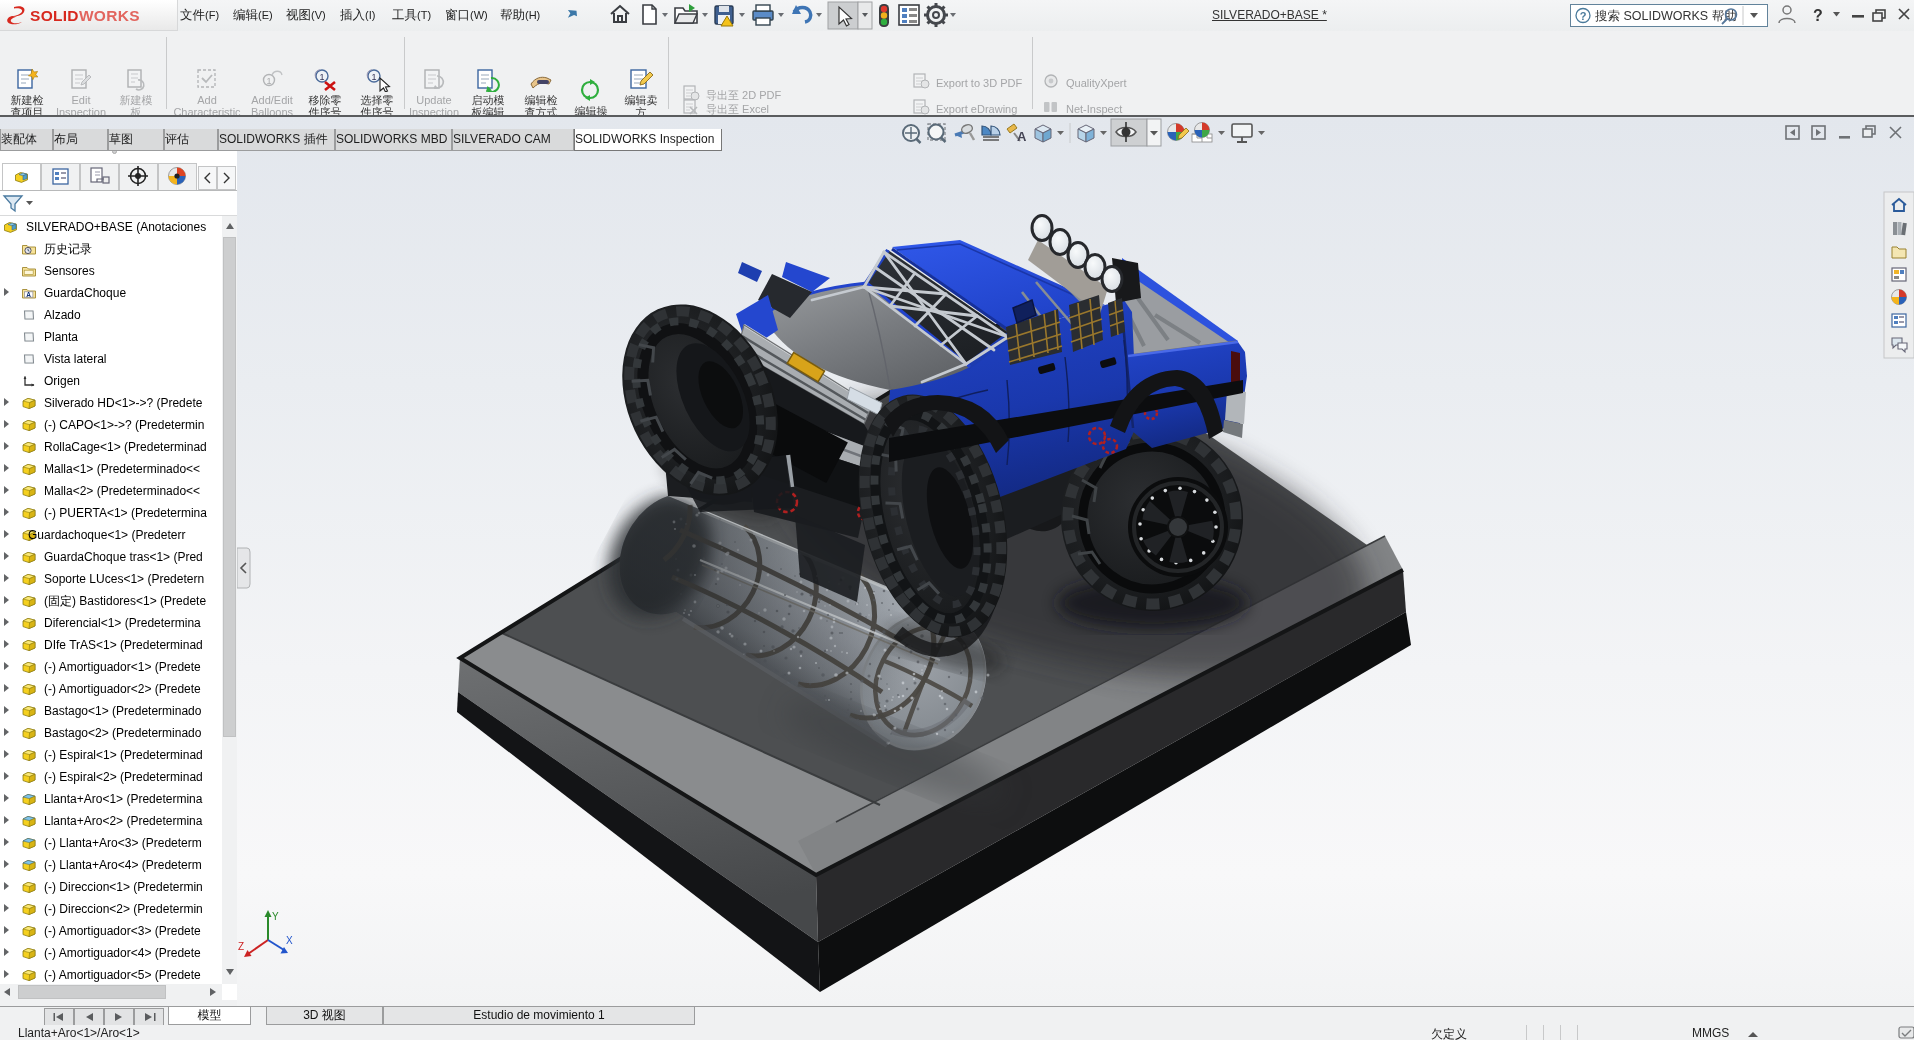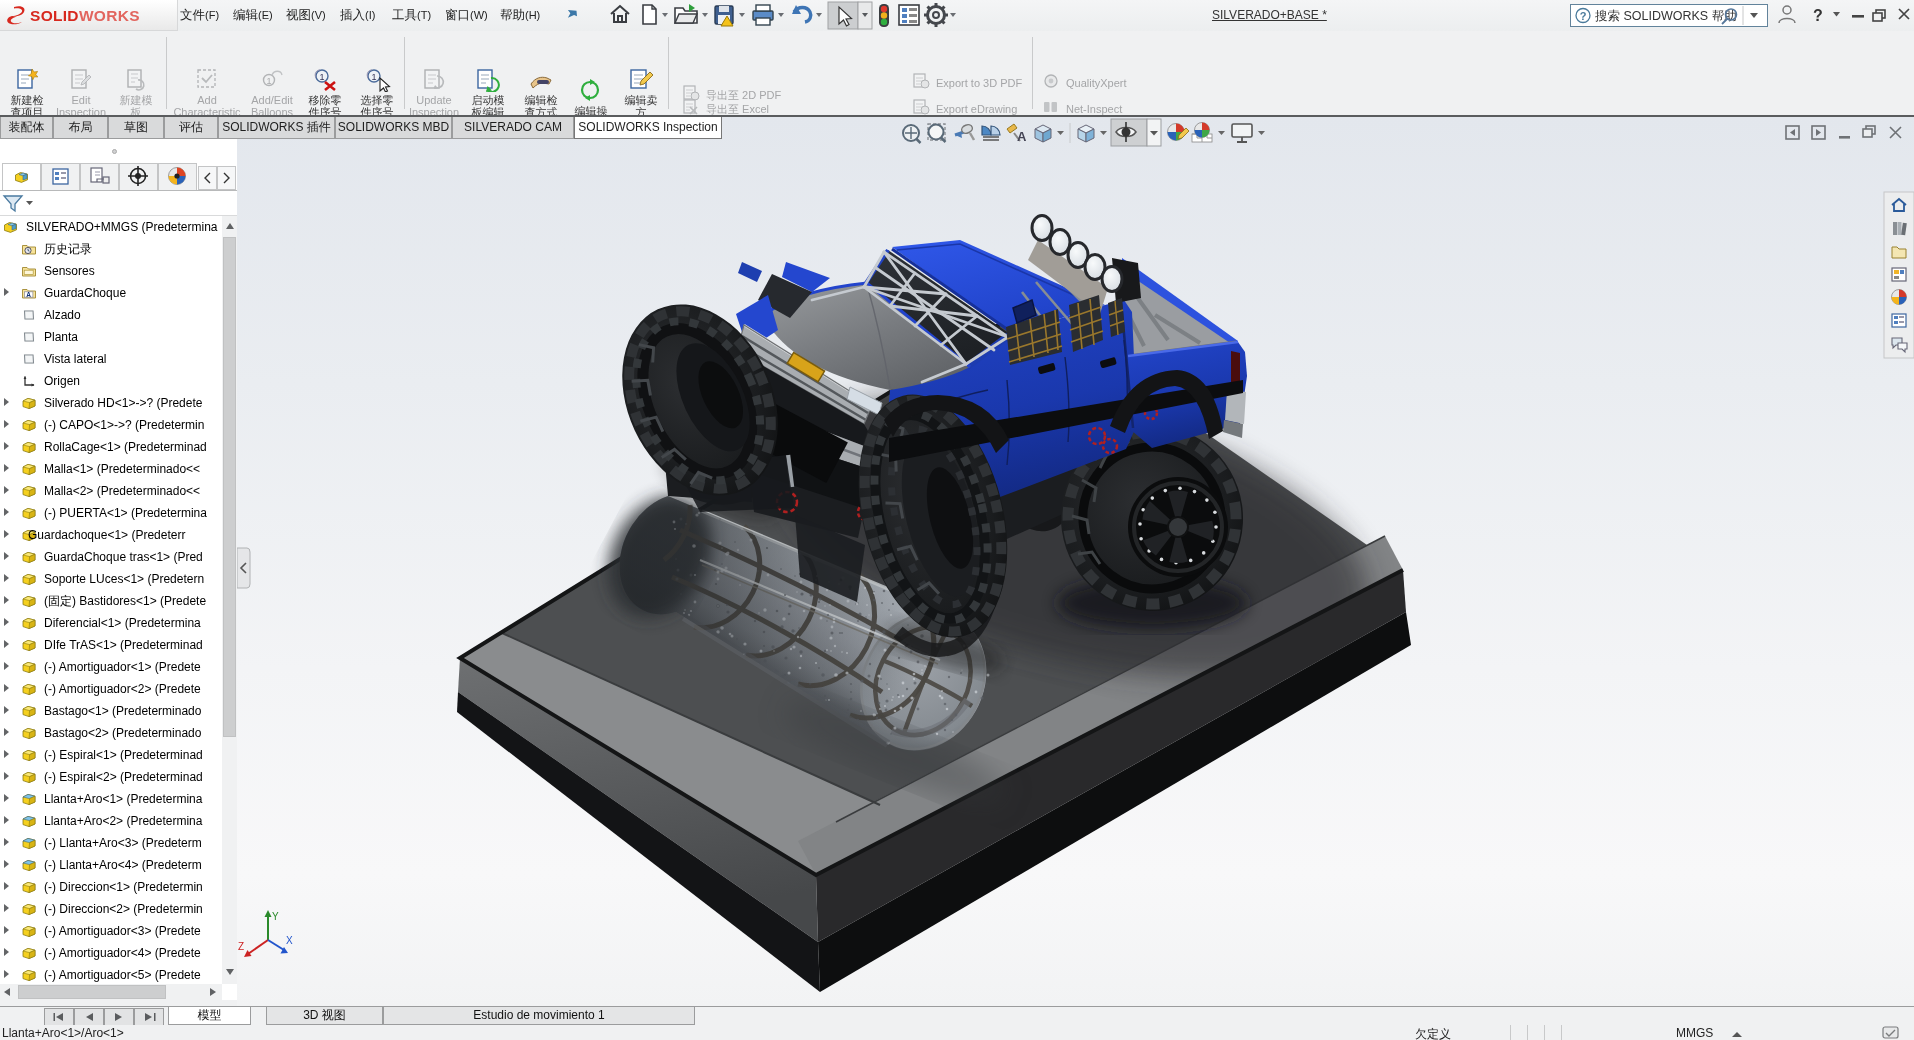--- a/index.html
+++ b/index.html
@@ -29,21 +29,21 @@
   .rsep { position:absolute; top:6px; width:1px; height:72px; background:#dcdddd; border-right:1px solid #c9cacb;}
   .rbtn { position:absolute; top:37px; text-align:center; font-size:11px; line-height:11.5px; color:#333; }
   .rbtn .ric { display:block; margin:0 auto 3px; }
   .rbtn.dis { color:#a4a5a7; }
   .rrow { position:absolute; font-size:11px; color:#a4a5a7; height:17px; line-height:17px; white-space:nowrap; }
   .rrow svg { vertical-align:-3px; margin-right:6px; }
 
   
   #tabline { position:absolute; left:0; top:115px; width:1914px; height:2px; background:#5a5c5e; }
   #tabrow { position:absolute; left:0; top:117px; height:22px; }
-  .ctab { position:absolute; top:0; height:22px; line-height:21px; text-align:center;
+  .ctab { position:absolute; top:12px; height:22px; line-height:21px; 
     font-size:12px; color:#1d1d1d; background:#d9dadb; border:1px solid #9b9c9d; border-top:none; }
   .ctab.active { background:#ffffff; border-color:#777; }
 
   
   #leftpanel { position:absolute; left:0; top:139px; width:237px; height:868px; background:#ffffff; }
   #fmtabs { position:absolute; left:0; top:24px; width:237px; height:28px; border-bottom:1px solid #b8b9ba; background:#fff;}
   .fmtab { position:absolute; top:0; height:27px; width:39px; background:#f0f1f2; border:1px solid #c4c5c6; border-bottom:none;}
   .fmtab.active { background:#fff; }
   #filterrow { position:absolute; left:0; top:52px; width:237px; height:25px; border-bottom:1px solid #d9dadb; }
   #tree { position:absolute; left:0; top:77px; width:222px; height:768px; overflow:hidden; }
@@ -63,21 +63,21 @@
   #tabline,#tabrow { z-index:3; }
   #leftpanel { z-index:2; }
   #modeltabs,#statusbar { z-index:3; }
 
   
   #modeltabs { position:absolute; left:0; top:1006px; width:1914px; height:19px; background:#f0f1f2;
     border-top:1px solid #9b9c9d; }
   .mtab { position:absolute; top:0; height:18px; line-height:17px; text-align:center; font-size:12px;
     color:#111; background:#e4e5e6; border:1px solid #9b9c9d; border-top:none; }
   .mtab.active { background:#ffffff; }
-  #statusbar { position:absolute; left:0; top:1025px; width:1720px; height:15px; background:#f0f1f2;
+  #statusbar { position:absolute; left:16px; top:1025px; width:1720px; height:15px; background:#f0f1f2;
     font-size:12px; color:#222; }
 </style>
 </head>
 <body>
 
 <svg width="0" height="0" style="position:absolute">
 <defs>
   <g id="i-part">
     <path d="M2 6 L7 3.4 L14 5.2 L14 11 L8 13.6 L2 11.6 Z" fill="#f5d01f" stroke="#8a7a10" stroke-width="0.8"></path>
     <path d="M2 6 L7 3.4 L14 5.2 L8.6 7.6 Z" fill="#fbe873" stroke="#8a7a10" stroke-width="0.6"></path>
@@ -1168,21 +1168,21 @@
     <svg width="60" height="24">
         <path d="M4 5 L22 5 L15 13 L15 20 L11 17 L11 13 Z" fill="#dce8f2" stroke="#4a7aa0" stroke-width="1.3"></path>
         <path d="M26 10 l7 0 l-3.5 4 z" fill="#555"></path>
       </svg>
   </div>
   <div id="tree">
   <div class="trow" style="top:0px">
         <svg class="ti" width="16" height="16" style="left:3px">
           <use href="#i-asm"></use>
         </svg>
-        <span class="txt" style="left:26px">SILVERADO+MMGS  (Predetermina</span>
+        <span class="txt" style="left:26px">SILVERADO+BASE  (Anotaciones</span>
       </div>
   <div class="trow" style="top:22px">
         <svg class="ti" width="16" height="16" style="left:21px">
           <use href="#i-foldclk"></use>
         </svg>
         <span class="txt" style="left:44px">历史记录</span>
       </div>
   <div class="trow" style="top:44px">
         <svg class="ti" width="16" height="16" style="left:21px">
           <use href="#i-fold"></use>

